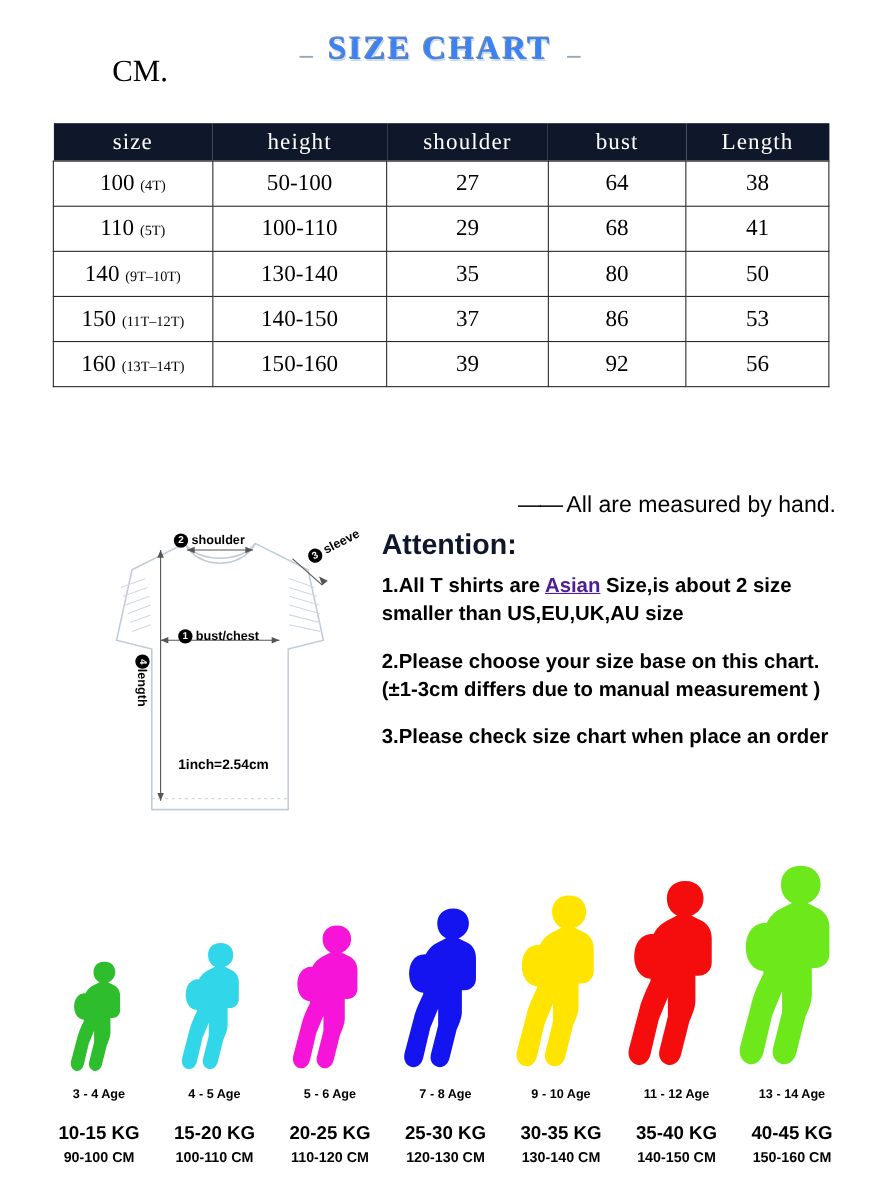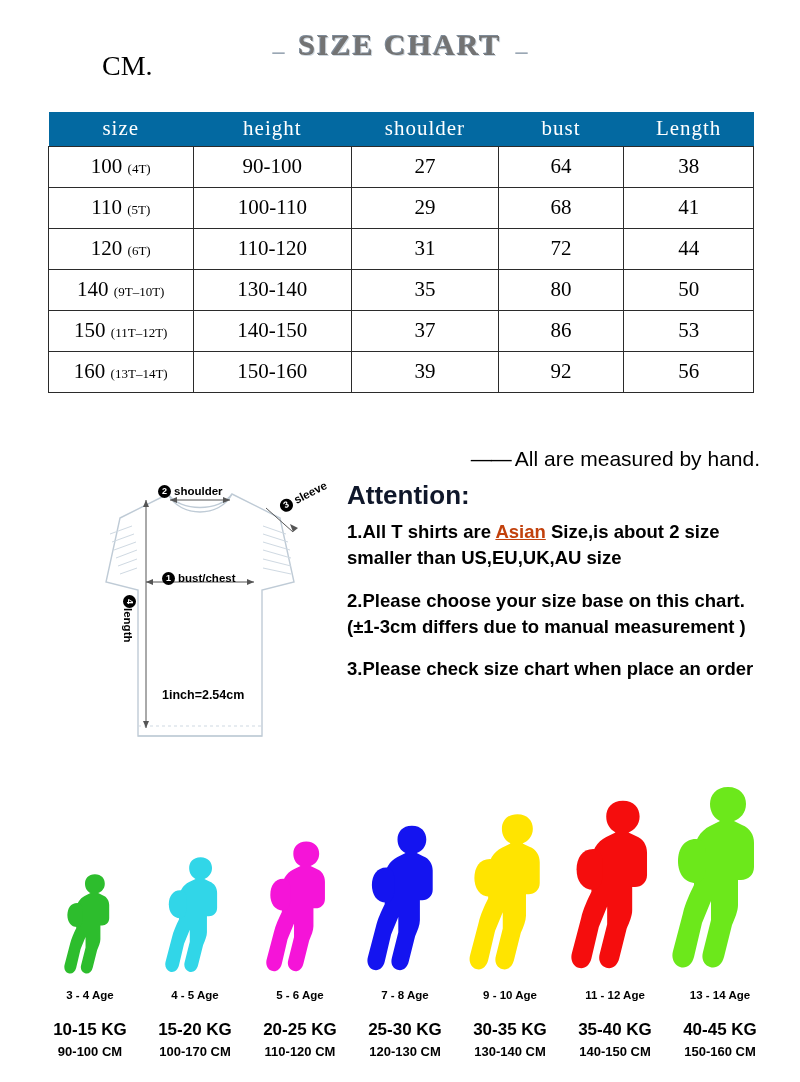--- a/index.html
+++ b/index.html
@@ -18,21 +18,21 @@
   .title-row {
     text-align: center;
     padding-top: 28px;
     position: relative;
     height: 44px;
   }
   .title-text {
     font-family: "Liberation Serif", serif;
     font-size: 30px;
     letter-spacing: 2px;
-    color: #737373;
+    color: #3b82f6;
     text-shadow: 1px 1px 0 #cfd8e0, -1px -1px 0 #7e8b99;
     font-weight: bold;
     display: inline-block;
   }
   .title-dash {
     color: #9aa7b4;
     font-size: 24px;
     vertical-align: middle;
     margin: 0 10px;
     font-weight: bold;
@@ -53,21 +53,21 @@
     left: 48px;
     top: 112px;
     width: 706px;
   }
   table.size-chart {
     border-collapse: collapse;
     width: 100%;
     table-layout: fixed;
   }
   table.size-chart thead th {
-    background: #0369a1;
+    background: #0f172a;
     color: #fff;
     font-family: "Liberation Serif", serif;
     font-weight: normal;
     font-size: 21px;
     height: 34px;
     letter-spacing: 1px;
     border: none;
     text-align: center;
   }
   table.size-chart tbody td {
@@ -113,21 +113,21 @@
   }
   .attention p {
     font-family: "Liberation Sans", sans-serif;
     font-weight: bold;
     font-size: 18.5px;
     line-height: 1.42;
     margin: 0 0 16px 0;
     color: #000;
   }
   .asian {
-    color: #c2410c;
+    color: #4c1d95;
     text-decoration: underline;
   }
 
   
   .shirt-box {
     position: absolute;
     left: 50px;
     top: 478px;
     width: 300px;
     height: 290px;
@@ -243,38 +243,31 @@
         <th>size</th>
         <th>height</th>
         <th>shoulder</th>
         <th>bust</th>
         <th>Length</th>
       </tr>
     </thead>
     <tbody id="table-body">
         <tr>
           <td><span class="sz-main">100</span> <span class="sz-sub">(4T)</span></td>
-          <td>90-100</td>
+          <td>50-100</td>
           <td>27</td>
           <td>64</td>
           <td>38</td>
         </tr>
         <tr>
           <td><span class="sz-main">110</span> <span class="sz-sub">(5T)</span></td>
           <td>100-110</td>
           <td>29</td>
           <td>68</td>
           <td>41</td>
-        </tr>
-        <tr>
-          <td><span class="sz-main">120</span> <span class="sz-sub">(6T)</span></td>
-          <td>110-120</td>
-          <td>31</td>
-          <td>72</td>
-          <td>44</td>
         </tr>
         <tr>
           <td><span class="sz-main">140</span> <span class="sz-sub">(9T–10T)</span></td>
           <td>130-140</td>
           <td>35</td>
           <td>80</td>
           <td>50</td>
         </tr>
         <tr>
           <td><span class="sz-main">150</span> <span class="sz-sub">(11T–12T)</span></td>
@@ -383,21 +376,21 @@
       <div class="kid-fig">
         <svg width="61" height="128" viewBox="0 0 96 200">
           <g fill="#31d6e8">
             <path d="M56 6 C68 6 74 14 74 23 C74 32 68 38 62 40 L70 44 C78 47 82 54 82 62 L82 86 C82 94 76 99 69 99 L66 99 L66 124 C66 130 63 137 60 144 L52 176 C50 184 44 188 38 186 C32 184 29 178 31 171 L39 139 L39 120 L30 142 L22 176 C20 184 14 188 8 186 C2 184 -1 177 1 170 L11 132 C13 123 18 112 22 104 L22 72 C22 60 28 50 38 45 L48 40 C42 37 38 31 38 23 C38 14 44 6 56 6 Z"></path>
             <path d="M18 58 C6 58 0 68 0 80 C0 92 6 102 18 102 C24 102 28 96 28 86 L28 72 C28 63 24 58 18 58 Z" transform="translate(6,0)"></path>
           </g>
         </svg>
       </div>
       <div class="kid-age">4 - 5 Age</div>
       <div class="kid-kg">15-20 KG</div>
-      <div class="kid-cm">100-170 CM</div>
+      <div class="kid-cm">100-110 CM</div>
     </div>
     <div class="kid">
       <div class="kid-fig">
         <svg width="69" height="144" viewBox="0 0 96 200">
           <g fill="#f514d8">
             <path d="M56 6 C68 6 74 14 74 23 C74 32 68 38 62 40 L70 44 C78 47 82 54 82 62 L82 86 C82 94 76 99 69 99 L66 99 L66 124 C66 130 63 137 60 144 L52 176 C50 184 44 188 38 186 C32 184 29 178 31 171 L39 139 L39 120 L30 142 L22 176 C20 184 14 188 8 186 C2 184 -1 177 1 170 L11 132 C13 123 18 112 22 104 L22 72 C22 60 28 50 38 45 L48 40 C42 37 38 31 38 23 C38 14 44 6 56 6 Z"></path>
             <path d="M18 58 C6 58 0 68 0 80 C0 92 6 102 18 102 C24 102 28 96 28 86 L28 72 C28 63 24 58 18 58 Z" transform="translate(6,0)"></path>
           </g>
         </svg>
       </div>

